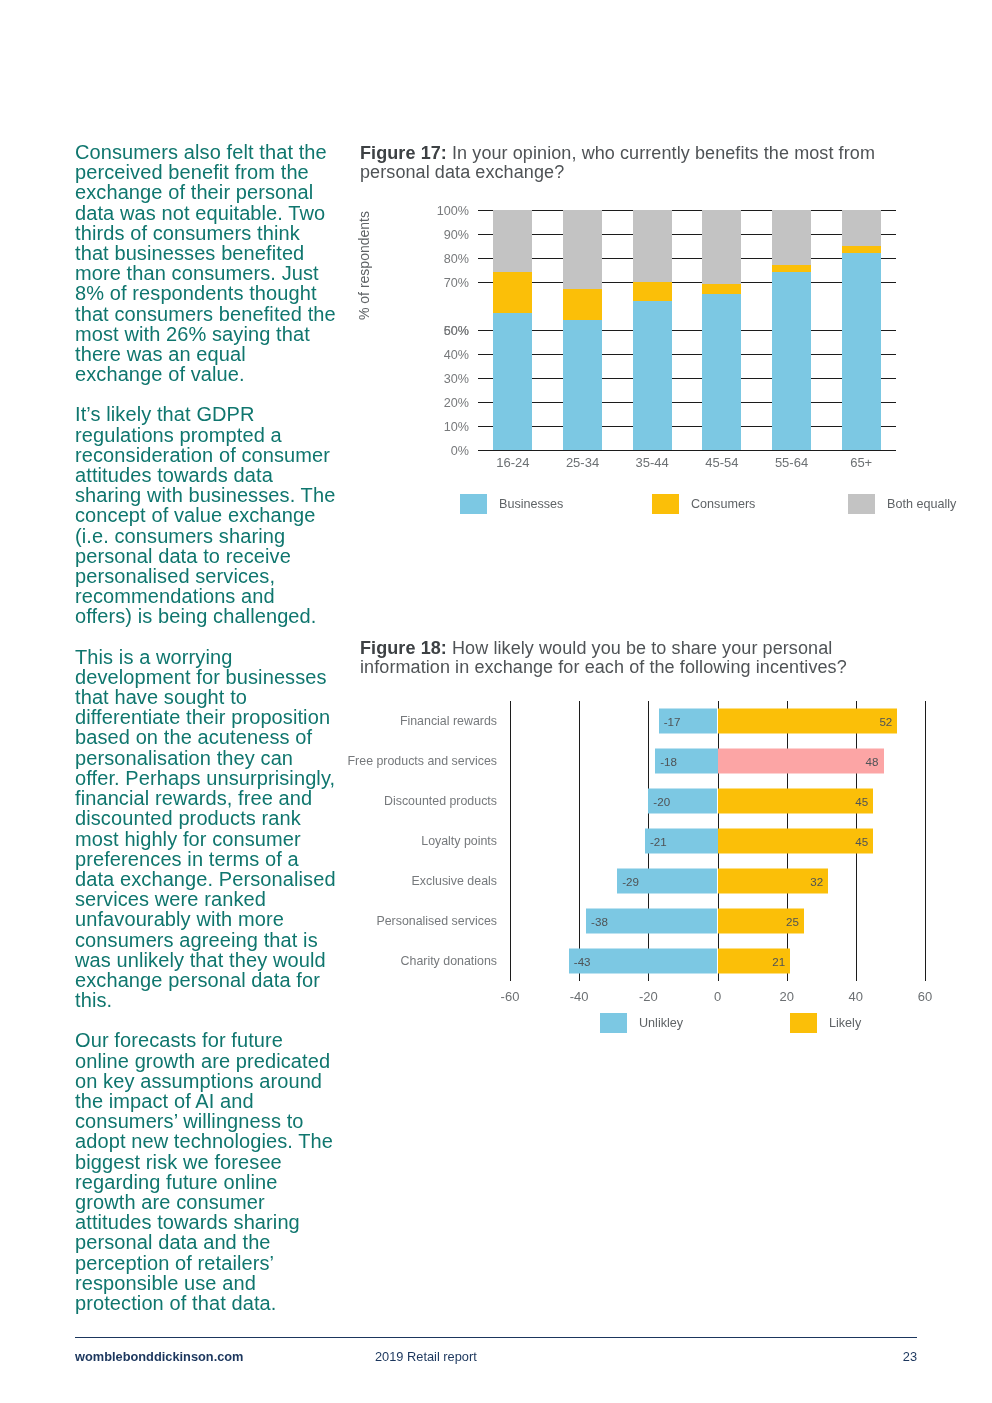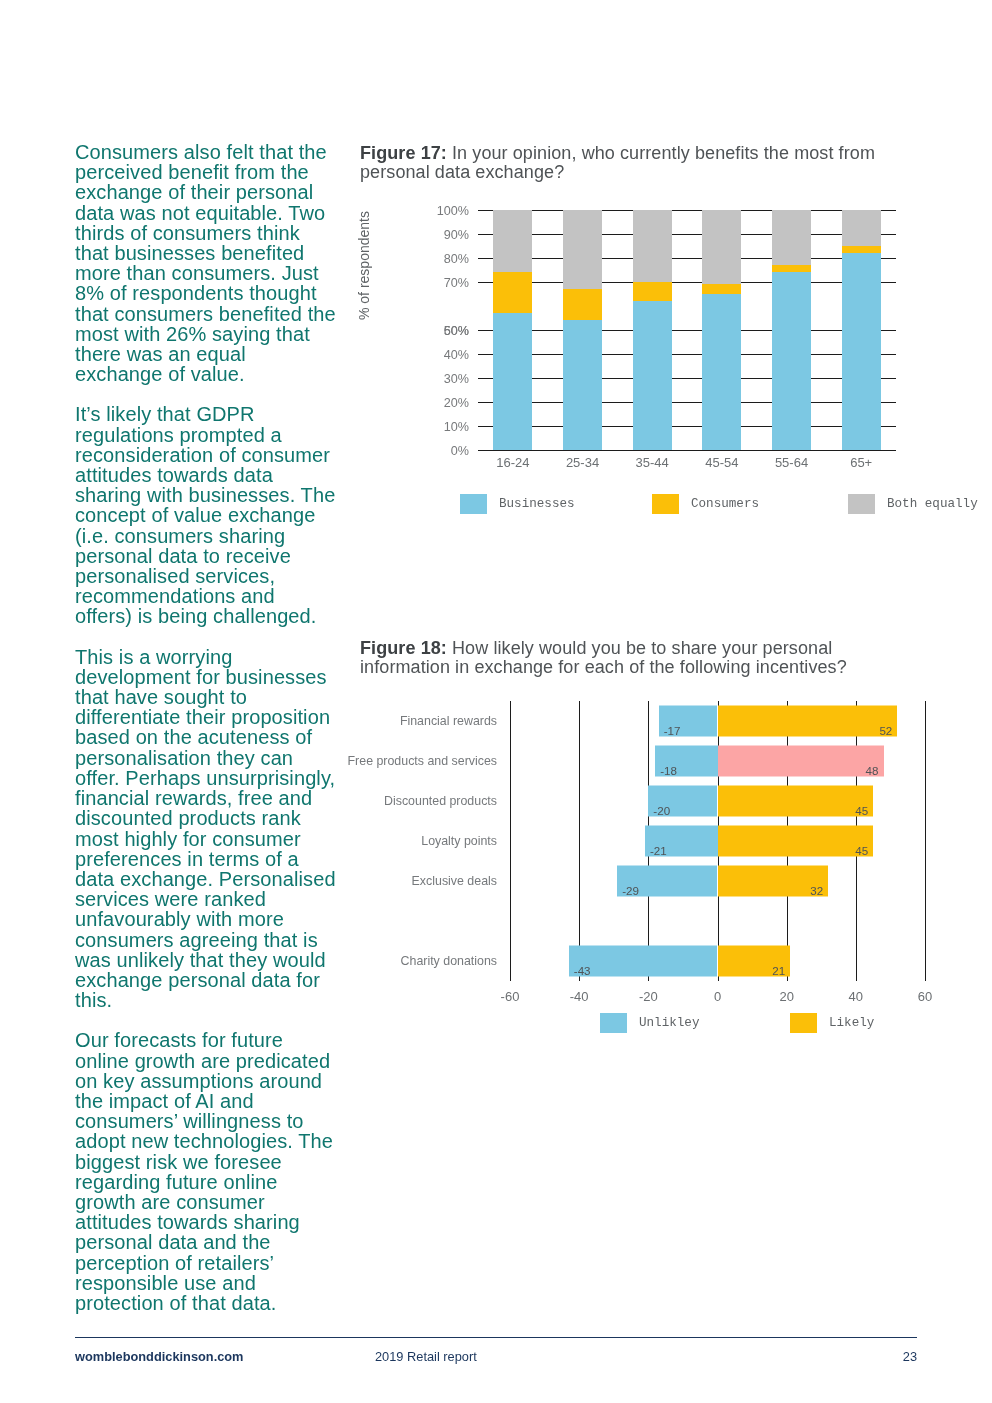--- a/index.html
+++ b/index.html
@@ -97,21 +97,21 @@
   }
 
   .legend {
     position: absolute;
     display: flex;
     align-items: center;
   }
   .legend17 { left: 100px; top: 302px; width: 460px; }
   .legend-item { display: flex; align-items: center; }
   .legend-sw { width: 27px; height: 20px; margin-right: 12px; }
-  .legend-txt { font-size: 12.6px; color: #5f6366; white-space: nowrap; font-family: Liberation Mono, monospace; }
+  .legend-txt { font-size: 12.6px; color: #5f6366; white-space: nowrap; }
 
   
   .chart18 {
     position: relative;
     margin-top: 24px;
     height: 380px;
     width: 565px;
   }
   .plot18 {
     position: absolute;
@@ -135,23 +135,23 @@
     top: 50%;
     transform: translateY(-50%);
     font-size: 12.4px;
     color: #76797c;
     white-space: nowrap;
   }
   .hbar {
     position: absolute;
     top: 50%;
     transform: translateY(-50%);
-    height: 31px;
+    height: 25px;
     display: flex;
-    align-items: flex-end;
+    align-items: center;
   }
   .hbar.neg { justify-content: flex-start; padding-left: 5px; }
   .hbar.pos { justify-content: flex-end; padding-right: 5px; }
   .hbar span { font-size: 11.6px; color: #4f5356; }
 
   .xticks18 {
     position: absolute;
     left: 150px; top: 288px;
     width: 415px; height: 24px;
   }
@@ -359,20 +359,29 @@
                 <span>45</span>
               </div>
             </div>
             <div class="row18" style="top: 57.1429%; height: 14.2857%;">
               <div class="rowlabel">Exclusive deals</div>
               <div class="hbar neg" style="background: rgb(124, 200, 227); left: 25.8333%; width: 24.1667%;">
                 <span>-29</span>
               </div>
               <div class="hbar pos" style="background: rgb(251, 191, 8); left: 50%; width: 26.6667%;">
                 <span>32</span>
+              </div>
+            </div>
+            <div class="row18" style="top: 71.4286%; height: 14.2857%;">
+              <div class="rowlabel">Personalised services</div>
+              <div class="hbar neg" style="background: rgb(124, 200, 227); left: 18.3333%; width: 31.6667%;">
+                <span>-38</span>
+              </div>
+              <div class="hbar pos" style="background: rgb(251, 191, 8); left: 50%; width: 20.8333%;">
+                <span>25</span>
               </div>
             </div>
             <div class="row18" style="top: 85.7143%; height: 14.2857%;">
               <div class="rowlabel">Charity donations</div>
               <div class="hbar neg" style="background: rgb(124, 200, 227); left: 14.1667%; width: 35.8333%;">
                 <span>-43</span>
               </div>
               <div class="hbar pos" style="background: rgb(251, 191, 8); left: 50%; width: 17.5%;">
                 <span>21</span>
               </div>

